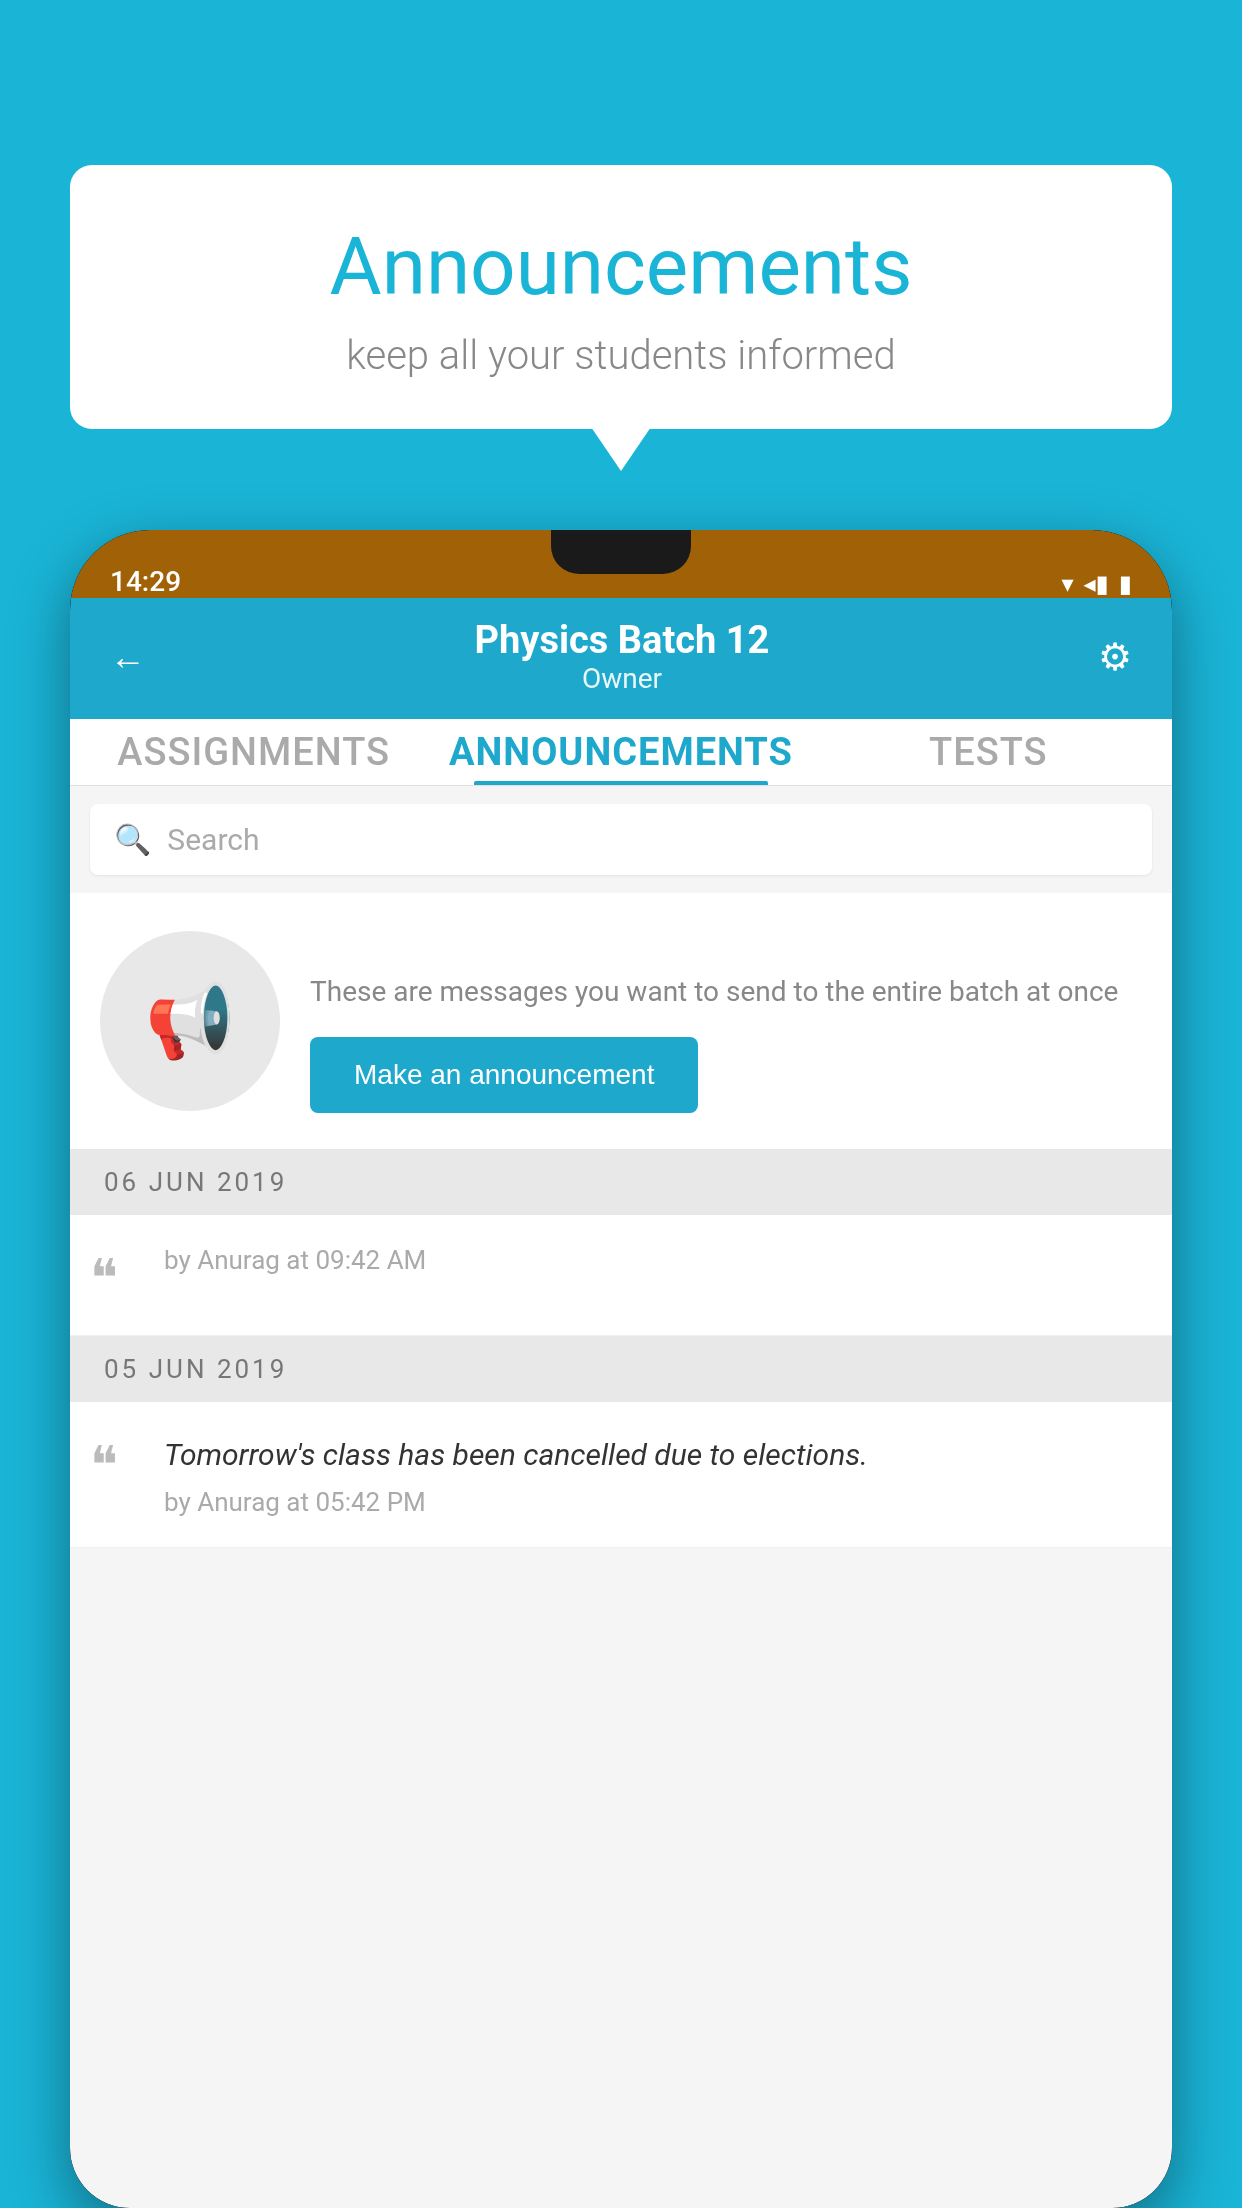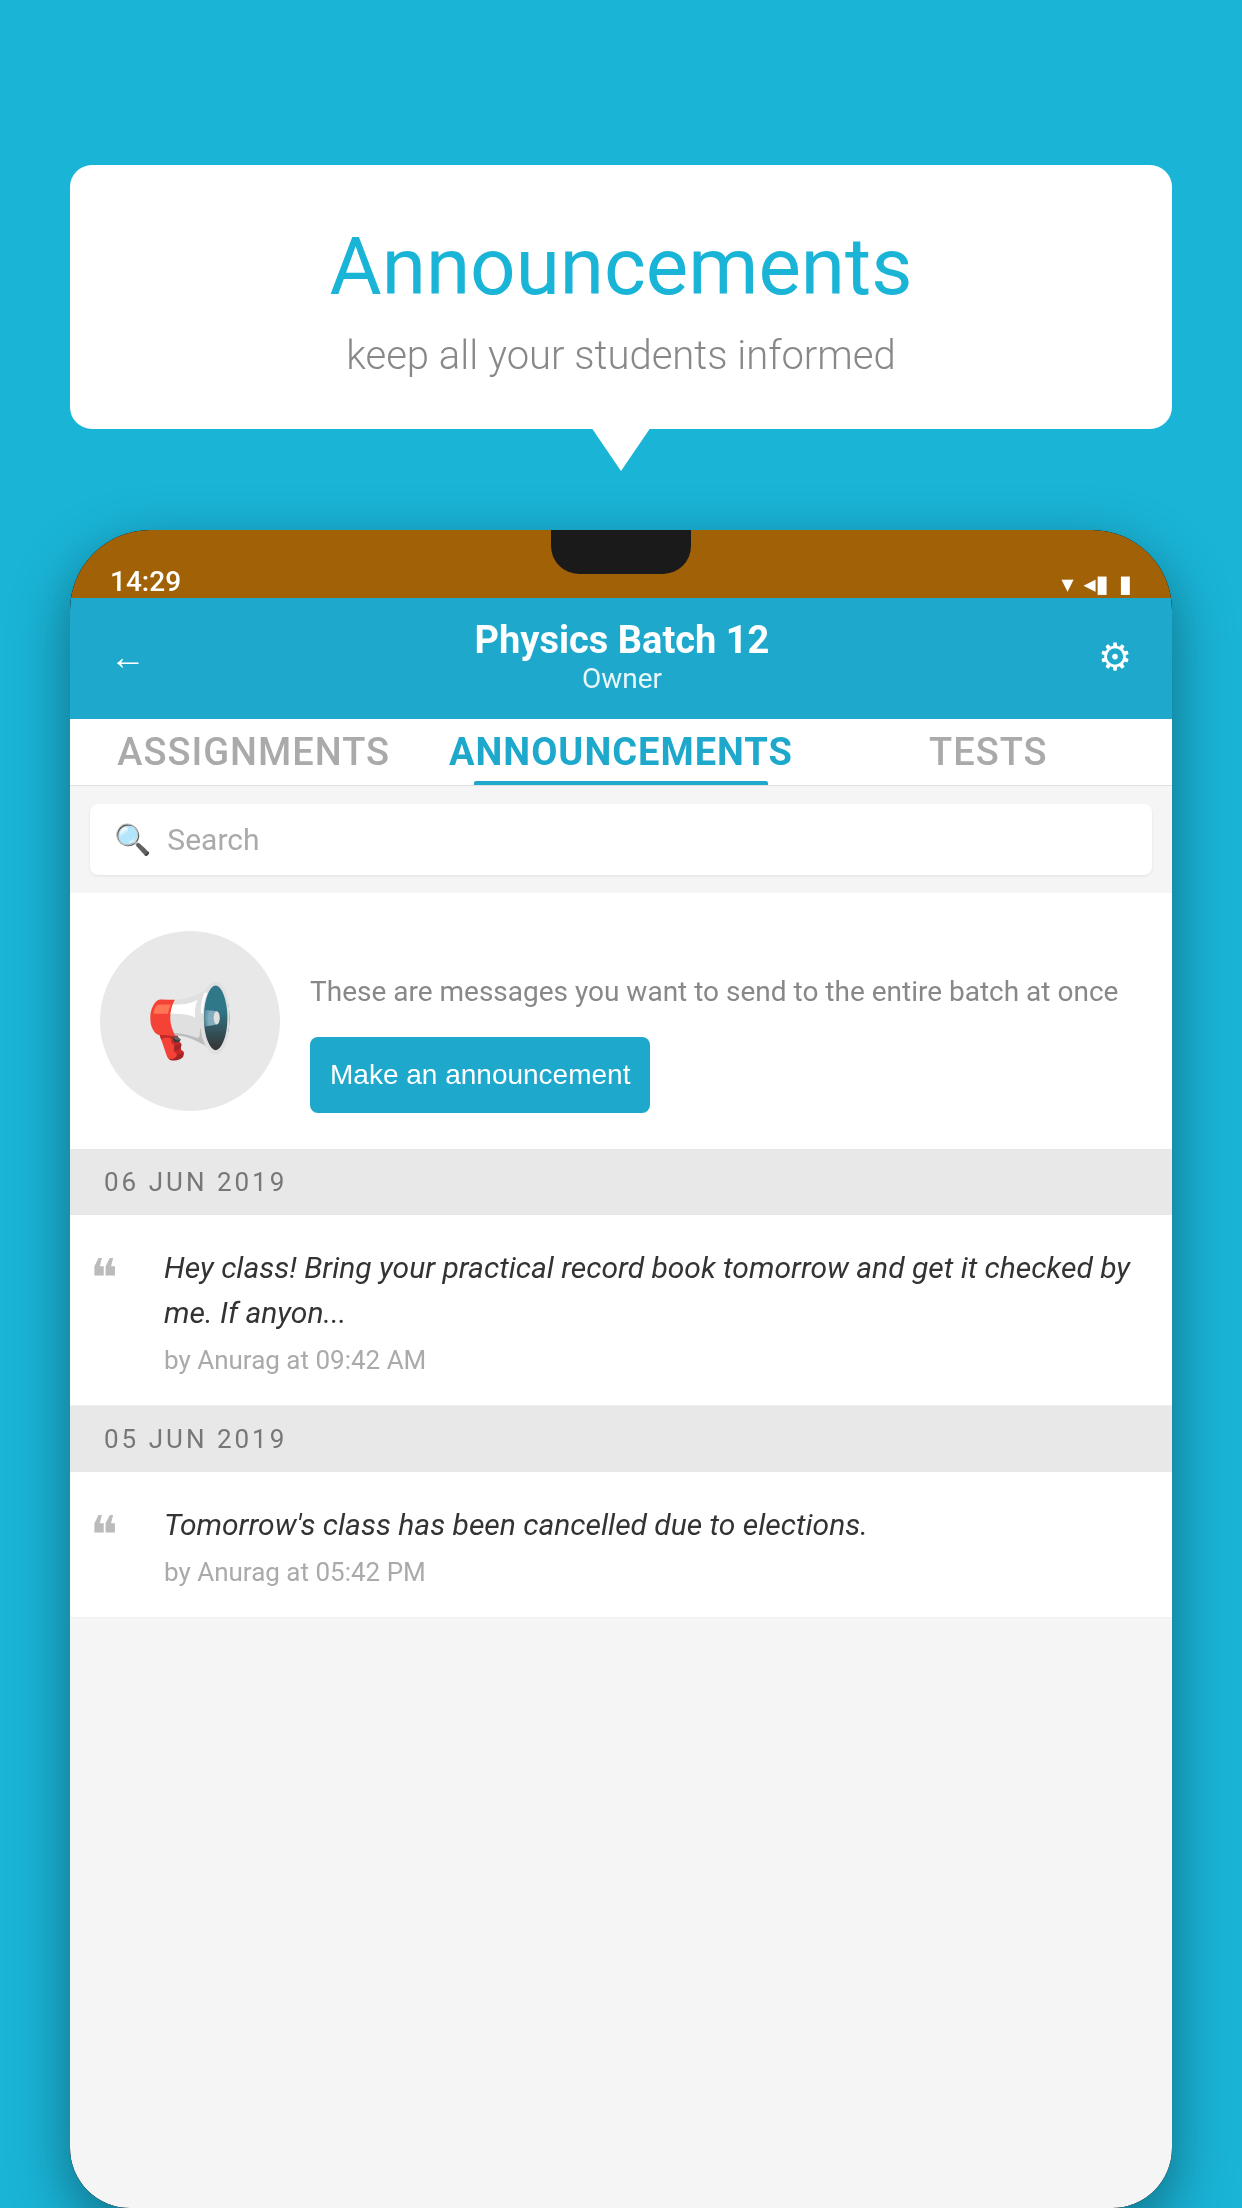--- a/index.html
+++ b/index.html
@@ -238,21 +238,21 @@
       color: #888;
       line-height: 1.5;
       margin-bottom: 24px;
     }
 
     .make-announcement-btn {
       background: #1da8cc;
       color: white;
       border: none;
       border-radius: 8px;
-      padding: 22px 20px;
+      padding: 22px 44px;
       font-size: 28px;
       font-weight: 500;
       cursor: pointer;
       display: inline-block;
     }
 
     
     .date-separator {
       background: #e8e8e8;
       padding: 18px 34px;
@@ -367,21 +367,20 @@
           <div class="prompt-text">These are messages you want to send to the entire batch at once</div>
           <button class="make-announcement-btn">Make an announcement</button>
         </div>
       </div>
 
       <div class="date-separator">06  JUN  2019</div>
 
       <div class="announcement-item">
         <div class="quote-icon">❝</div>
         <div class="announcement-text">
-          <div class="announcement-message">Hey class! Bring your practical record book tomorrow and get it checked by me. If anyon...</div>
           <div class="announcement-meta">by Anurag at 09:42 AM</div>
         </div>
       </div>
 
       <div class="date-separator">05  JUN  2019</div>
 
       <div class="announcement-item">
         <div class="quote-icon">❝</div>
         <div class="announcement-text">
           <div class="announcement-message">Tomorrow's class has been cancelled due to elections.</div>

